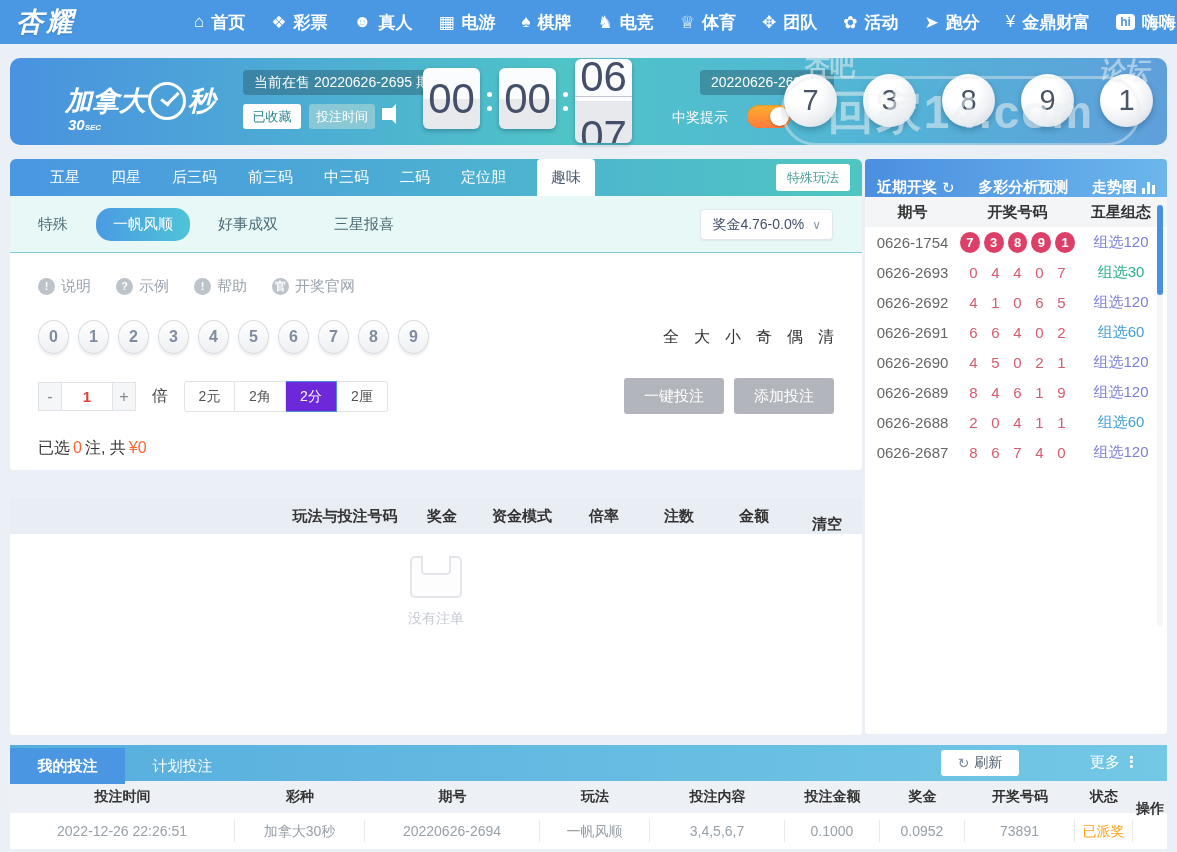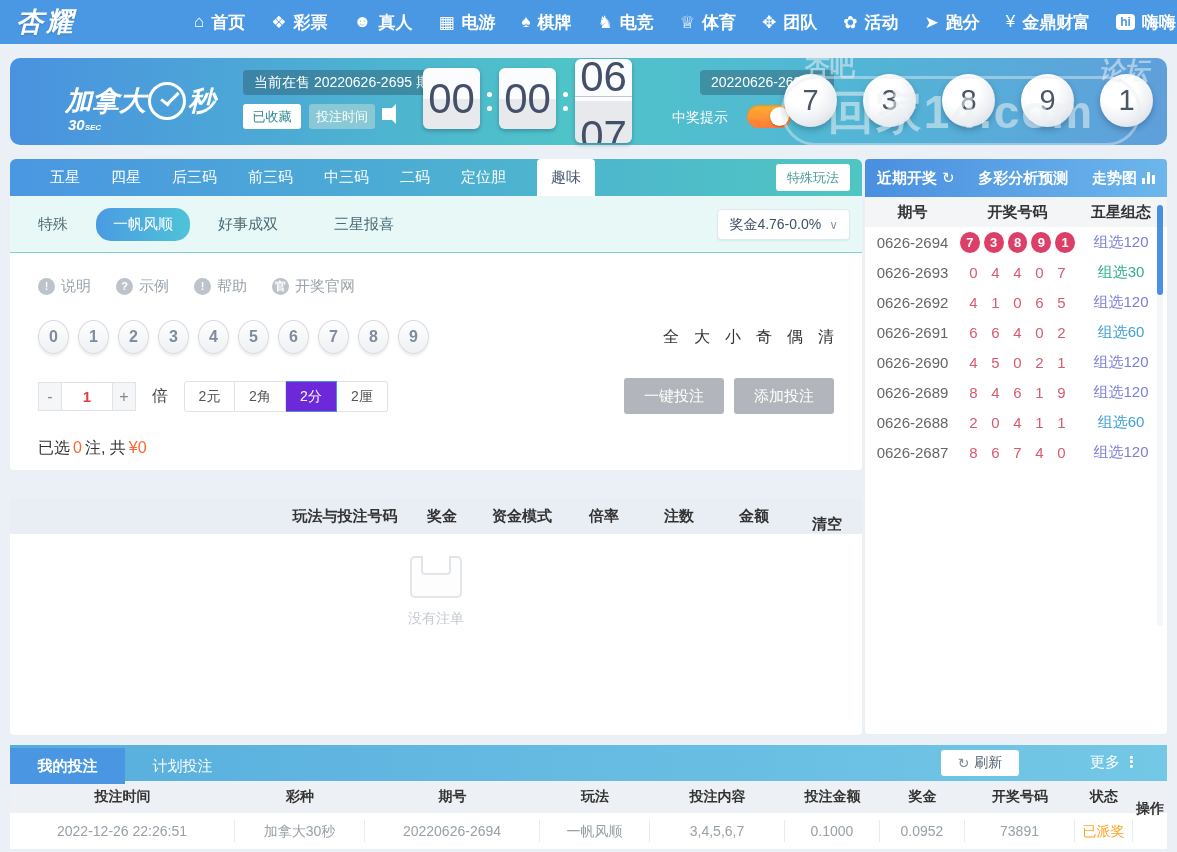--- a/index.html
+++ b/index.html
@@ -65,21 +65,21 @@
     display:flex; align-items:stretch; padding-left:40px; position:relative; }
   .ptab { color:#fff; font-size:15px; display:flex; align-items:center; margin-right:31px; cursor:pointer; }
   .ptab.active { background:#fff; color:#4a5a70; padding:0 14px; border-radius:4px 4px 0 0; margin-right:0; }
   .btn-special { position:absolute; right:12px; top:5px; width:74px; height:27px; line-height:27px; text-align:center;
     background:#fff; border-radius:3px; color:#4a9b96; font-size:13px; cursor:pointer; }
 
   .subtab-row { height:57px; background:#e7f8f7; border-bottom:1px solid #7fd0d0; display:flex; align-items:center; padding:0 28px; position:relative; }
   .stab { color:#4a6a75; font-size:15px; margin-right:56px; cursor:pointer; }
   .stab.pill { background:linear-gradient(90deg,#4a9be2,#4fc3d8); color:#fff; border-radius:15px; padding:7px 17px; margin:0 28px 0 -28px; }
   .stab.pill + .stab { margin-left:0; }
-  .bonus-dd { position:absolute; right:12px; top:13px; height:31px; background:#fff; border:1px solid #e2e7ee; border-radius:4px;
+  .bonus-dd { position:absolute; right:29px; top:13px; height:31px; background:#fff; border:1px solid #e2e7ee; border-radius:4px;
     box-shadow:0 1px 2px rgba(0,0,0,.06); display:flex; align-items:center; padding:4px 11px; gap:8px;
     color:#3f5068; font-size:14px; cursor:pointer; }
   .bonus-dd .chev { color:#8a99ab; font-size:12px; }
 
   .white-area { background:#fff; height:217px; border-radius:0 0 4px 4px; position:relative; }
   .help-row { display:flex; gap:25px; padding:24px 28px 0 28px; }
   .help-item { display:flex; align-items:center; gap:6px; color:#9aa3ad; font-size:15px; cursor:pointer; }
   .help-item i { width:17px; height:17px; border-radius:50%; background:#bcc3ca; color:#fff;
     font-size:11px; font-weight:bold; font-style:normal; text-align:center; line-height:17px; }
   .balls-row { display:flex; align-items:center; gap:9px; padding:24px 28px 0 28px; }
@@ -112,22 +112,22 @@
   .bth0{width:396px; padding-left:274px;} .bth1{width:72px;} .bth2{width:88px;} .bth3{width:76px;}
   .bth4{width:74px;} .bth5{width:76px;} .bth6{width:70px;margin-top:16px;}
   .empty { text-align:center; padding-top:22px; }
   .inbox { position:relative; width:52px; height:42px; margin:0 auto; border:2px solid #e2e6ea; border-radius:5px; background:#fdfdfe; }
   .inbox::before { content:""; position:absolute; left:9px; right:9px; top:-2px; height:17px; background:#fff;
     border:2px solid #e2e6ea; border-top:none; border-radius:0 0 4px 4px; }
   .empty p { margin-top:12px; color:#c4cad2; font-size:14px; }
 
   
   .sidebar { width:302px; background:#fff; border-radius:4px; height:575px; position:relative; overflow:hidden; }
-  .sb-tabs { height:38px; background:linear-gradient(90deg,#4a8fe0,#6cb6ec); display:flex; align-items:center;
-    justify-content:space-between; padding:12px 12px; color:#fff; font-size:15px; font-weight:bold; }
+  .sb-tabs { height:38px; background:linear-gradient(90deg,#4a8fe0,#6cb6ec); display:flex; align-items:flex-end;
+    justify-content:space-between; padding:0 12px; color:#fff; font-size:15px; font-weight:bold; }
   .sb-tab { display:flex; align-items:center; gap:5px; cursor:pointer; }
   .ic-refresh { font-weight:normal; font-size:15px; }
   .ic-bars { display:inline-flex; align-items:flex-end; gap:2px; height:12px; }
   .ic-bars i { width:3px; background:#fff; }
   .ic-bars i:nth-child(1){height:6px;} .ic-bars i:nth-child(2){height:12px;} .ic-bars i:nth-child(3){height:9px;}
   .sb-head { height:30px; background:#f3f5f7; display:flex; align-items:center; font-size:15px; font-weight:bold; color:#333; }
   .sbc0{width:95px; text-align:center;} .sbc1{width:115px; text-align:center;} .sbc2{width:92px; text-align:center;}
   .sb-row { height:30px; display:flex; align-items:center; }
   .sb-issue { width:95px; text-align:center; color:#666; font-size:15px; }
   .sb-nums { width:115px; display:flex; justify-content:center; gap:10px; }
@@ -379,21 +379,21 @@
             <i></i>
           </span>
         </div>
     </div>
     <div class="sb-head">
       <span class="sbc0">期号</span>
       <span class="sbc1">开奖号码</span>
       <span class="sbc2">五星组态</span>
     </div>
     <div class="sb-row">
-      <span class="sb-issue">0626-2694</span>
+      <span class="sb-issue">0626-1754</span>
       <span class="sb-nums hl">
           <i>7</i>
           <i>3</i>
           <i>8</i>
           <i>9</i>
           <i>1</i>
         </span>
       <span class="sb-pat p120">组选120</span>
     </div>
     <div class="sb-row">

